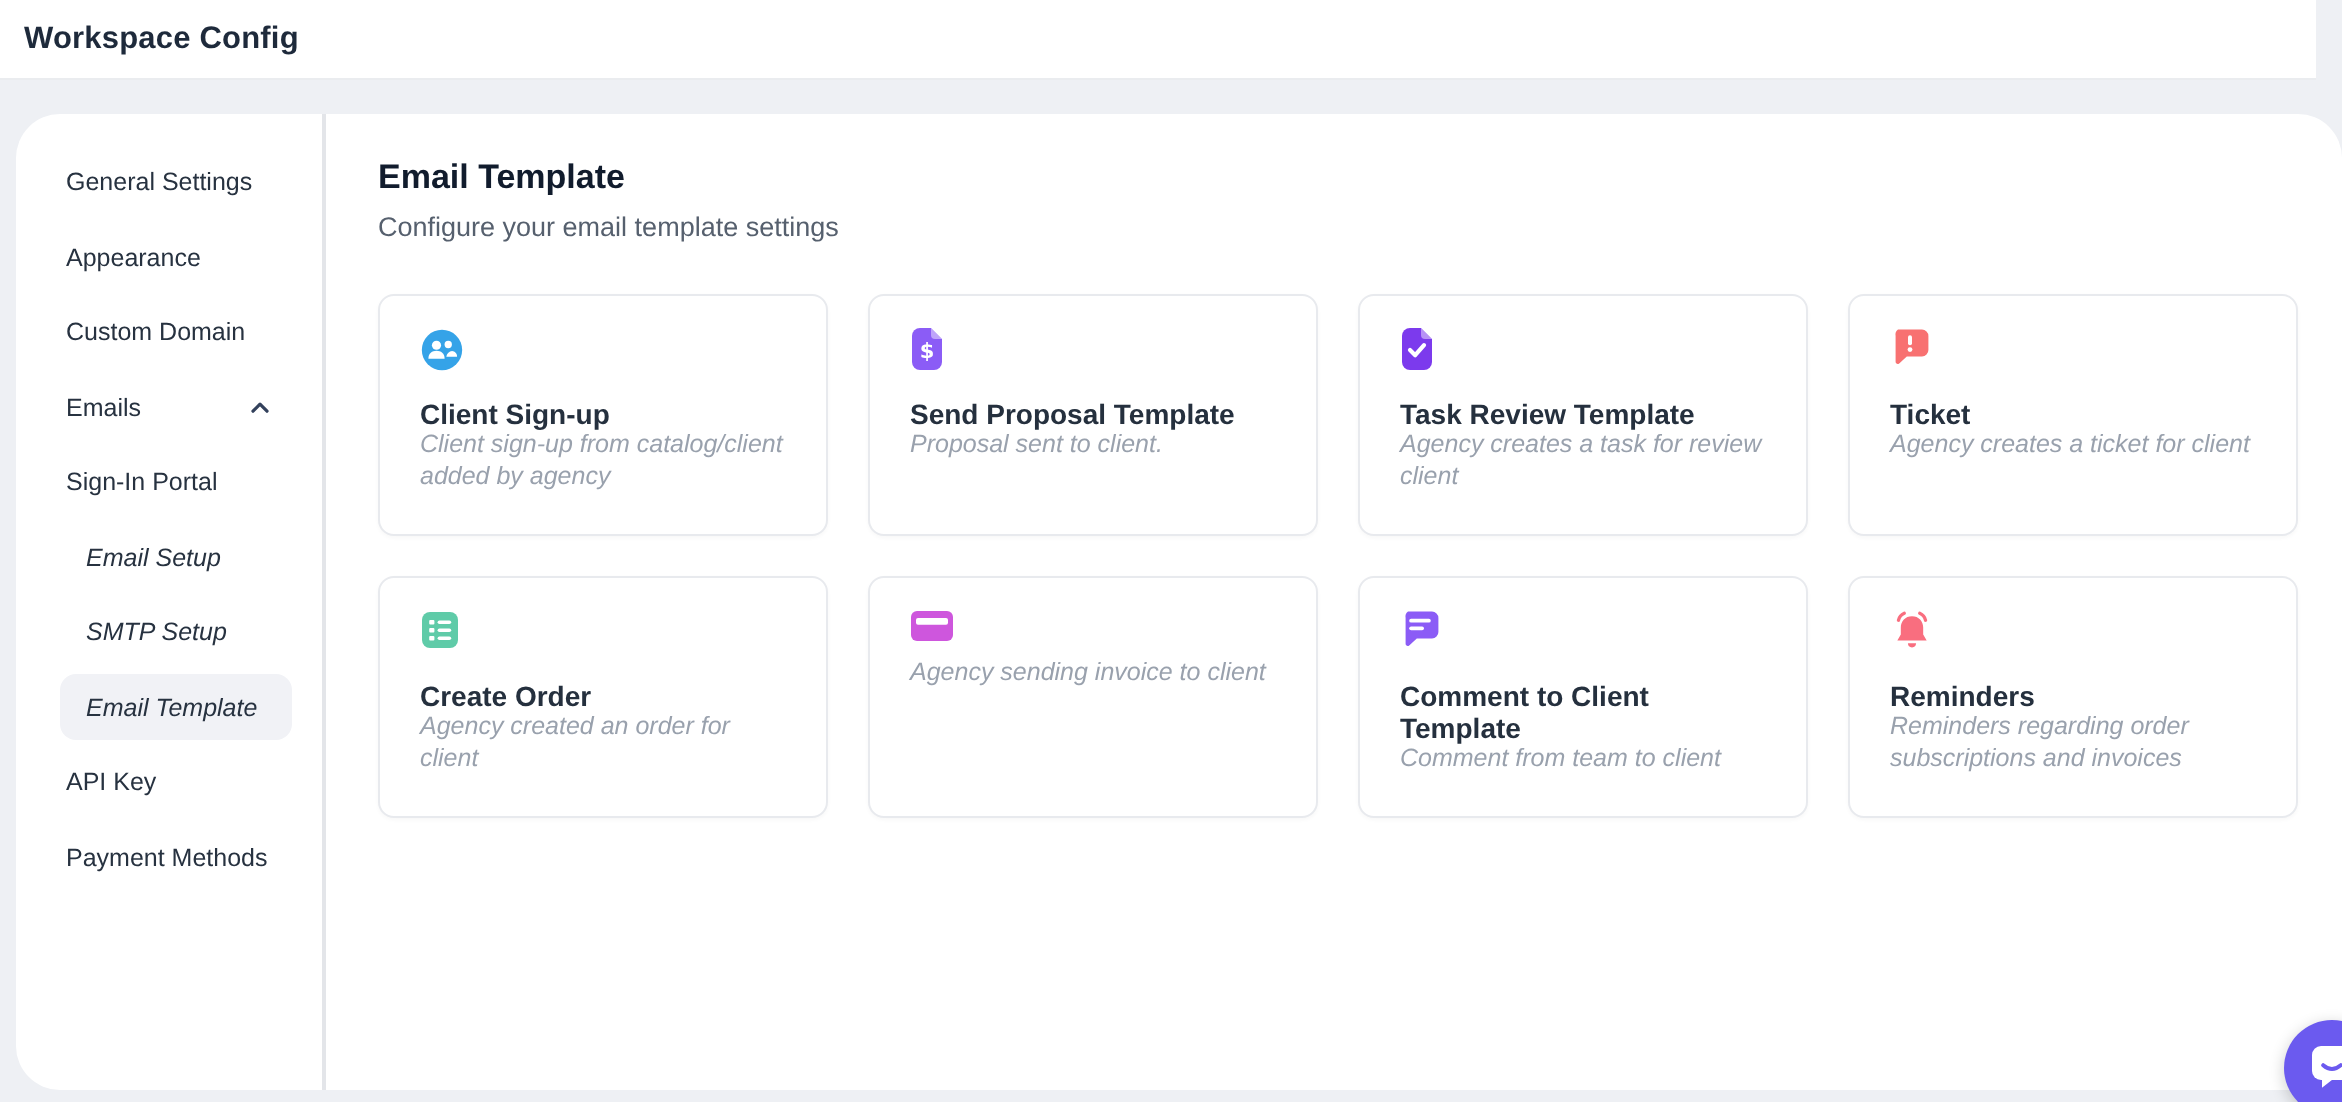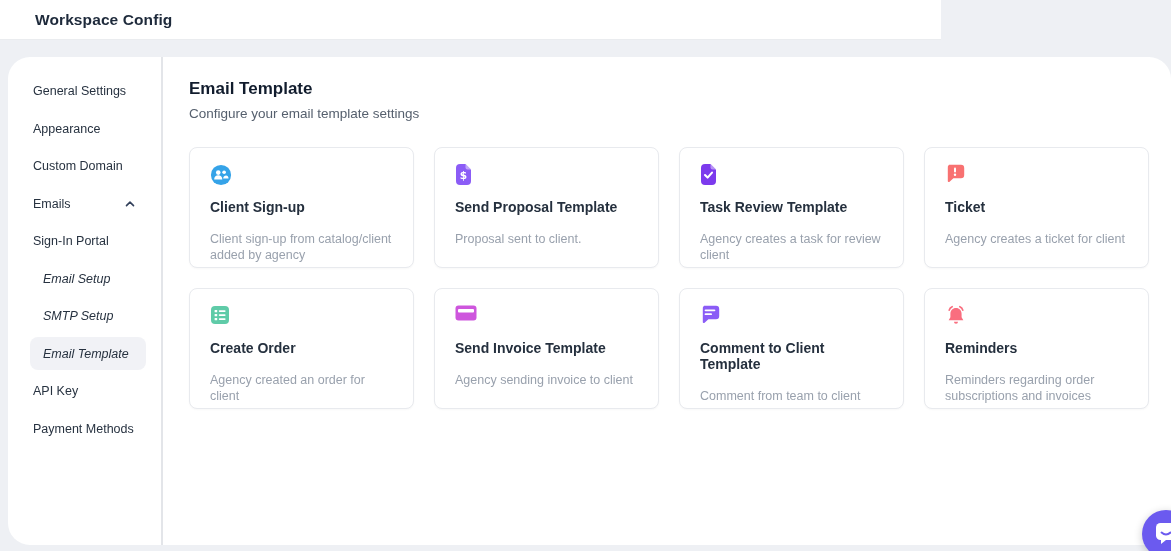--- a/index.html
+++ b/index.html
@@ -5,23 +5,23 @@
   * { box-sizing: border-box; margin: 0; padding: 0; }
   html, body { width: 1171px; height: 551px; overflow: hidden; }
   body {
     position: relative;
     background: #EEF0F4;
     font-family: "Liberation Sans", sans-serif;
     color: #1E2A3B;
   }
   
   .topbar {
-    position: absolute; top: 0; left: 0; width: 941px; height: 40px;
+    position: absolute; top: 0; left: 0; width: 1158px; height: 40px;
     background: #fff; border-bottom: 1px solid #EAECEF;
-    display: flex; align-items: center; padding-left: 35px;
+    display: flex; align-items: center; padding-left: 12px;
   }
   .topbar h1 { font-size: 15.5px; font-weight: 700; color: #1E2A3B; letter-spacing: .1px; }
 
   
   .container {
     position: absolute; left: 8px; top: 57px; right: 0; bottom: 6px;
     background: #fff; display: flex; border-radius: 22px;
   }
 
   
@@ -49,21 +49,21 @@
     margin-top: 26px;
     display: grid; grid-template-columns: repeat(4, 1fr); gap: 20px;
   }
   .card {
     background: #fff; border: 1px solid #E8EAEE; border-radius: 8px;
     height: 121px; padding: 16px 20px;
     box-shadow: 0 1px 2px rgba(16,24,40,.03);
   }
   .card .icon-wrap { height: 24px; display: flex; align-items: flex-start; }
   .card h3 { margin-top: 11px; font-size: 14px; font-weight: 600; color: #25303E; }
-  .card p { margin-top: 17px; font-size: 12.5px; line-height: 15.5px; color: #99A1AD; }
+  .card p { margin-top: 0; font-size: 12.5px; line-height: 15.5px; color: #99A1AD; font-style: italic; }
 
   
   .chat-launcher {
     position: absolute; left: 1142px; top: 510px; width: 48px; height: 48px;
     border-radius: 50%; background: #6B5AEF;
     display: flex; align-items: center; justify-content: center;
     box-shadow: 0 2px 8px rgba(0,0,0,.2); cursor: pointer; z-index: 10;
   }
 </style>
 </head>
@@ -192,21 +192,20 @@
     <p>Agency created an order for client</p>
   </div>
 
   <div class="card">
     <div class="icon-wrap">
       <svg width="22" height="16" viewBox="0 0 22 16">
         <rect x="0.5" y="0.5" width="21" height="15" rx="3" fill="#CE56DD"></rect>
         <rect x="3" y="4" width="16" height="3.4" rx="1" fill="#fff"></rect>
       </svg>
           </div>
-    <h3>Send Invoice Template</h3>
     <p>Agency sending invoice to client</p>
   </div>
 
   <div class="card">
     <div class="icon-wrap">
       <svg width="20" height="20" viewBox="0 0 20 20">
         <path d="M4 .8h12A3.2 3.2 0 0 1 19.2 4v7a3.2 3.2 0 0 1-3.2 3.2H8.4l-3.8 3.5c-.7.6-1.8.2-1.8-.8V4A3.2 3.2 0 0 1 4 .8z" fill="#8B5CF6"></path>
         <rect x="4.6" y="4.4" width="10.8" height="1.9" rx=".95" fill="#fff"></rect>
         <rect x="4.6" y="8.2" width="7.4" height="1.9" rx=".95" fill="#fff"></rect>
       </svg>

